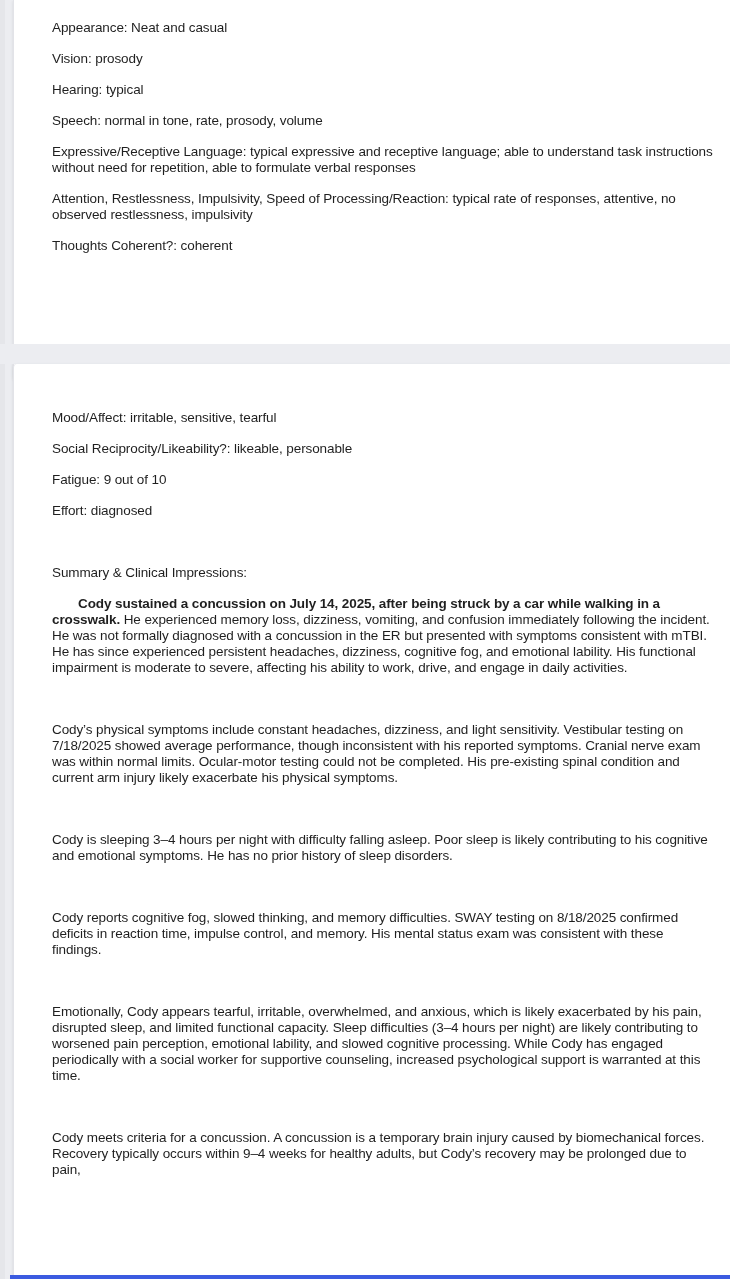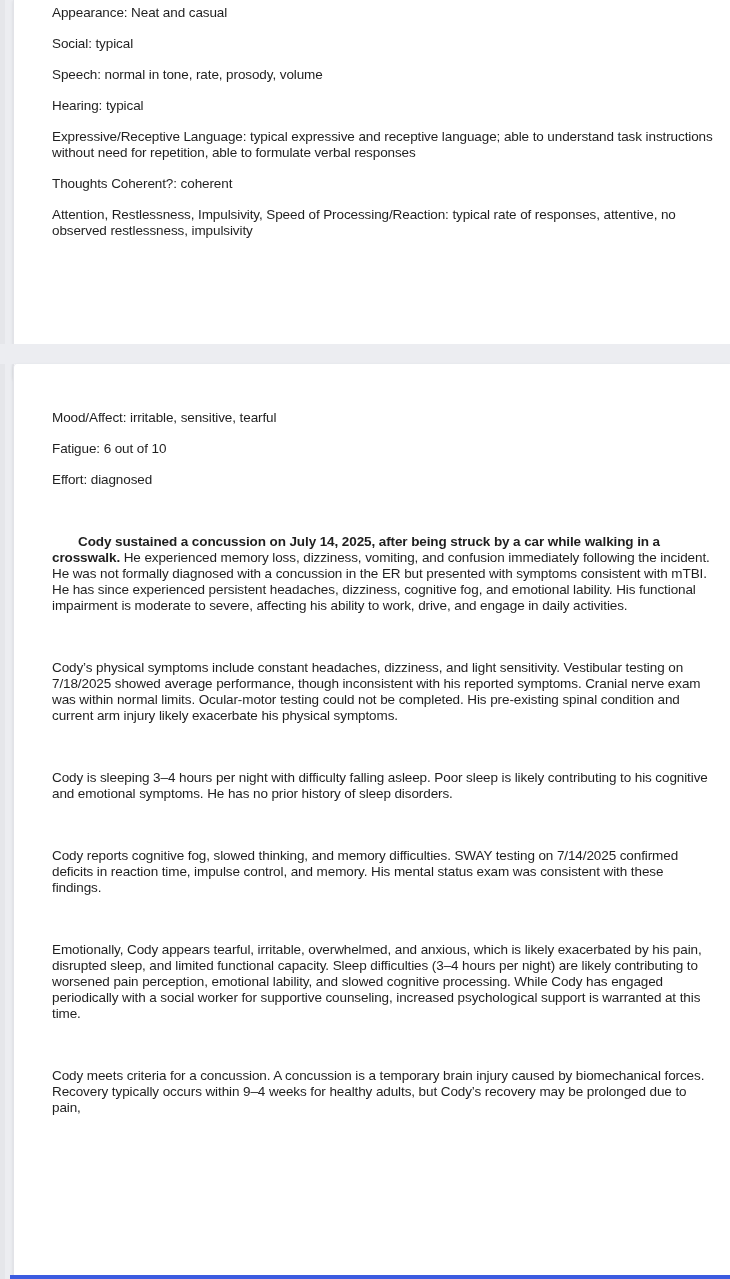--- a/index.html
+++ b/index.html
@@ -27,21 +27,21 @@
     border-left: 1px solid #e2e3e8;
     box-shadow: 0 1px 3px rgba(60,64,67,0.12);
     color: #1f1f1f;
     font-size: 13.5px;
     line-height: 16px;
     letter-spacing: -0.1px;
   }
   .page-1 {
     top: 0; height: 380px;
     border-radius: 0 0 0 4px;
-    padding: 5px 8px 0 38px;
+    padding: 20px 8px 0 38px;
   }
   .page-2 {
     top: 364px; height: 915px;
     border-radius: 4px 0 0 0;
     padding: 46px 16px 0 38px;
   }
   .para { margin-bottom: 15px; }
   .para.gap-after { margin-bottom: 46px; }
   .bold-lead { font-weight: bold; margin-left: 26px; }
   .page-number {
@@ -67,43 +67,45 @@
 </style>
 </head>
 <body>
 
 <div class="viewport">
 
   <div class="left-strip"></div>
 
   <div class="page page-1">
     <div class="para">Appearance: Neat and casual</div>
-    <div class="para">Social: typical</div>
+    <div class="para">Vision: prosody</div>
+    <div class="para">Hearing: typical</div>
     <div class="para">Speech: normal in tone, rate, prosody, volume</div>
-    <div class="para">Hearing: typical</div>
     <div class="para">Expressive/Receptive Language: typical expressive and receptive language; able to understand task instructions without need for repetition, able to formulate verbal responses</div>
+    <div class="para">Attention, Restlessness, Impulsivity, Speed of Processing/Reaction: typical rate of responses, attentive, no observed restlessness, impulsivity</div>
     <div class="para">Thoughts Coherent?: coherent</div>
-    <div class="para">Attention, Restlessness, Impulsivity, Speed of Processing/Reaction: typical rate of responses, attentive, no observed restlessness, impulsivity</div>
     <div class="page-number">5</div>
   </div>
 
   <div class="page-gap"></div>
 
   <div class="page page-2">
     <div class="para">Mood/Affect: irritable, sensitive, tearful</div>
-    <div class="para">Fatigue: 6 out of 10</div>
+    <div class="para">Social Reciprocity/Likeability?: likeable, personable</div>
+    <div class="para">Fatigue: 9 out of 10</div>
     <div class="para gap-after">Effort: diagnosed</div>
 
+    <div class="para">Summary &amp; Clinical Impressions:</div>
 
     <div class="para gap-after">
       <span class="bold-lead">Cody sustained a concussion on July 14, 2025, after being struck by a car while walking in a crosswalk.</span><span> He experienced memory loss, dizziness, vomiting, and confusion immediately following the incident. He was not formally diagnosed with a concussion in the ER but presented with symptoms consistent with mTBI. He has since experienced persistent headaches, dizziness, cognitive fog, and emotional lability. His functional impairment is moderate to severe, affecting his ability to work, drive, and engage in daily activities.</span>
     </div>
 
     <div class="para gap-after">Cody’s physical symptoms include constant headaches, dizziness, and light sensitivity. Vestibular testing on 7/18/2025 showed average performance, though inconsistent with his reported symptoms. Cranial nerve exam was within normal limits. Ocular-motor testing could not be completed. His pre-existing spinal condition and current arm injury likely exacerbate his physical symptoms.</div>
     <div class="para gap-after">Cody is sleeping 3–4 hours per night with difficulty falling asleep. Poor sleep is likely contributing to his cognitive and emotional symptoms. He has no prior history of sleep disorders.</div>
-    <div class="para gap-after">Cody reports cognitive fog, slowed thinking, and memory difficulties. SWAY testing on 7/14/2025 confirmed deficits in reaction time, impulse control, and memory. His mental status exam was consistent with these findings.</div>
+    <div class="para gap-after">Cody reports cognitive fog, slowed thinking, and memory difficulties. SWAY testing on 8/18/2025 confirmed deficits in reaction time, impulse control, and memory. His mental status exam was consistent with these findings.</div>
     <div class="para gap-after">Emotionally, Cody appears tearful, irritable, overwhelmed, and anxious, which is likely exacerbated by his pain, disrupted sleep, and limited functional capacity. Sleep difficulties (3–4 hours per night) are likely contributing to worsened pain perception, emotional lability, and slowed cognitive processing. While Cody has engaged periodically with a social worker for supportive counseling, increased psychological support is warranted at this time.</div>
     <div class="para">Cody meets criteria for a concussion. A concussion is a temporary brain injury caused by biomechanical forces. Recovery typically occurs within 9–4 weeks for healthy adults, but Cody’s recovery may be prolonged due to pain,</div>
   </div>
 
   <div class="bottom-accent-line"></div>
 
 </div>
 
 </body></html>

